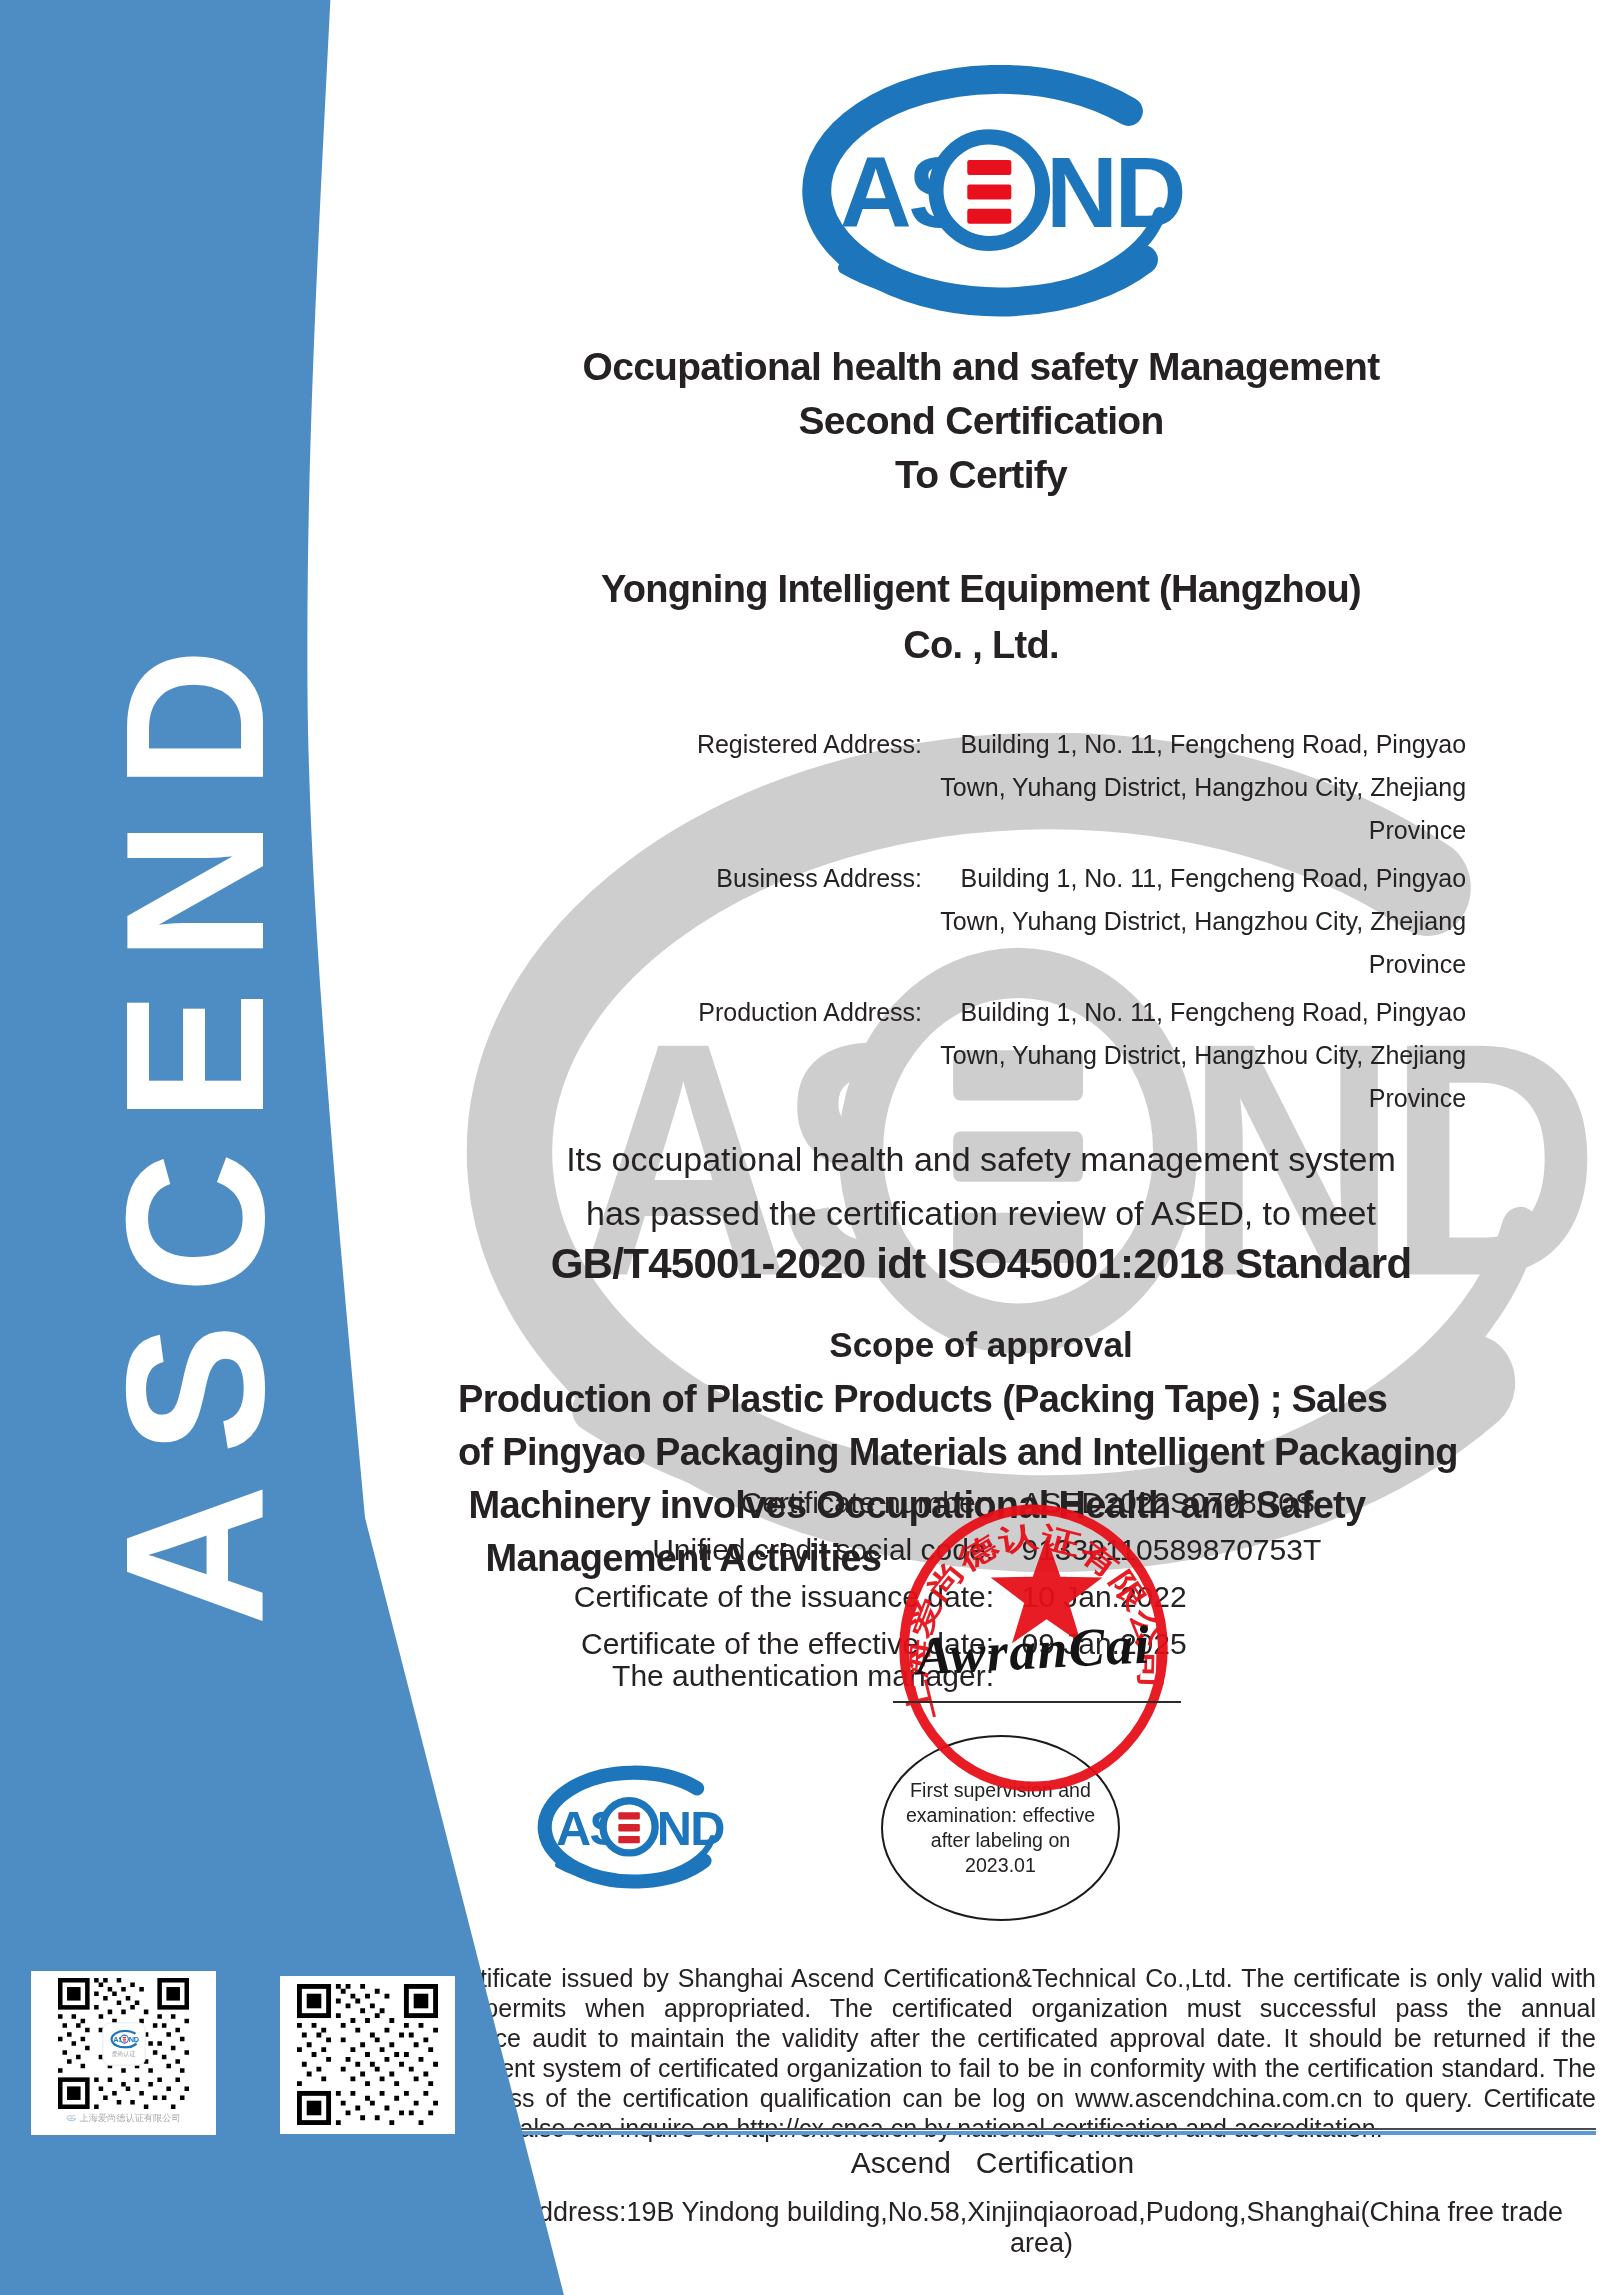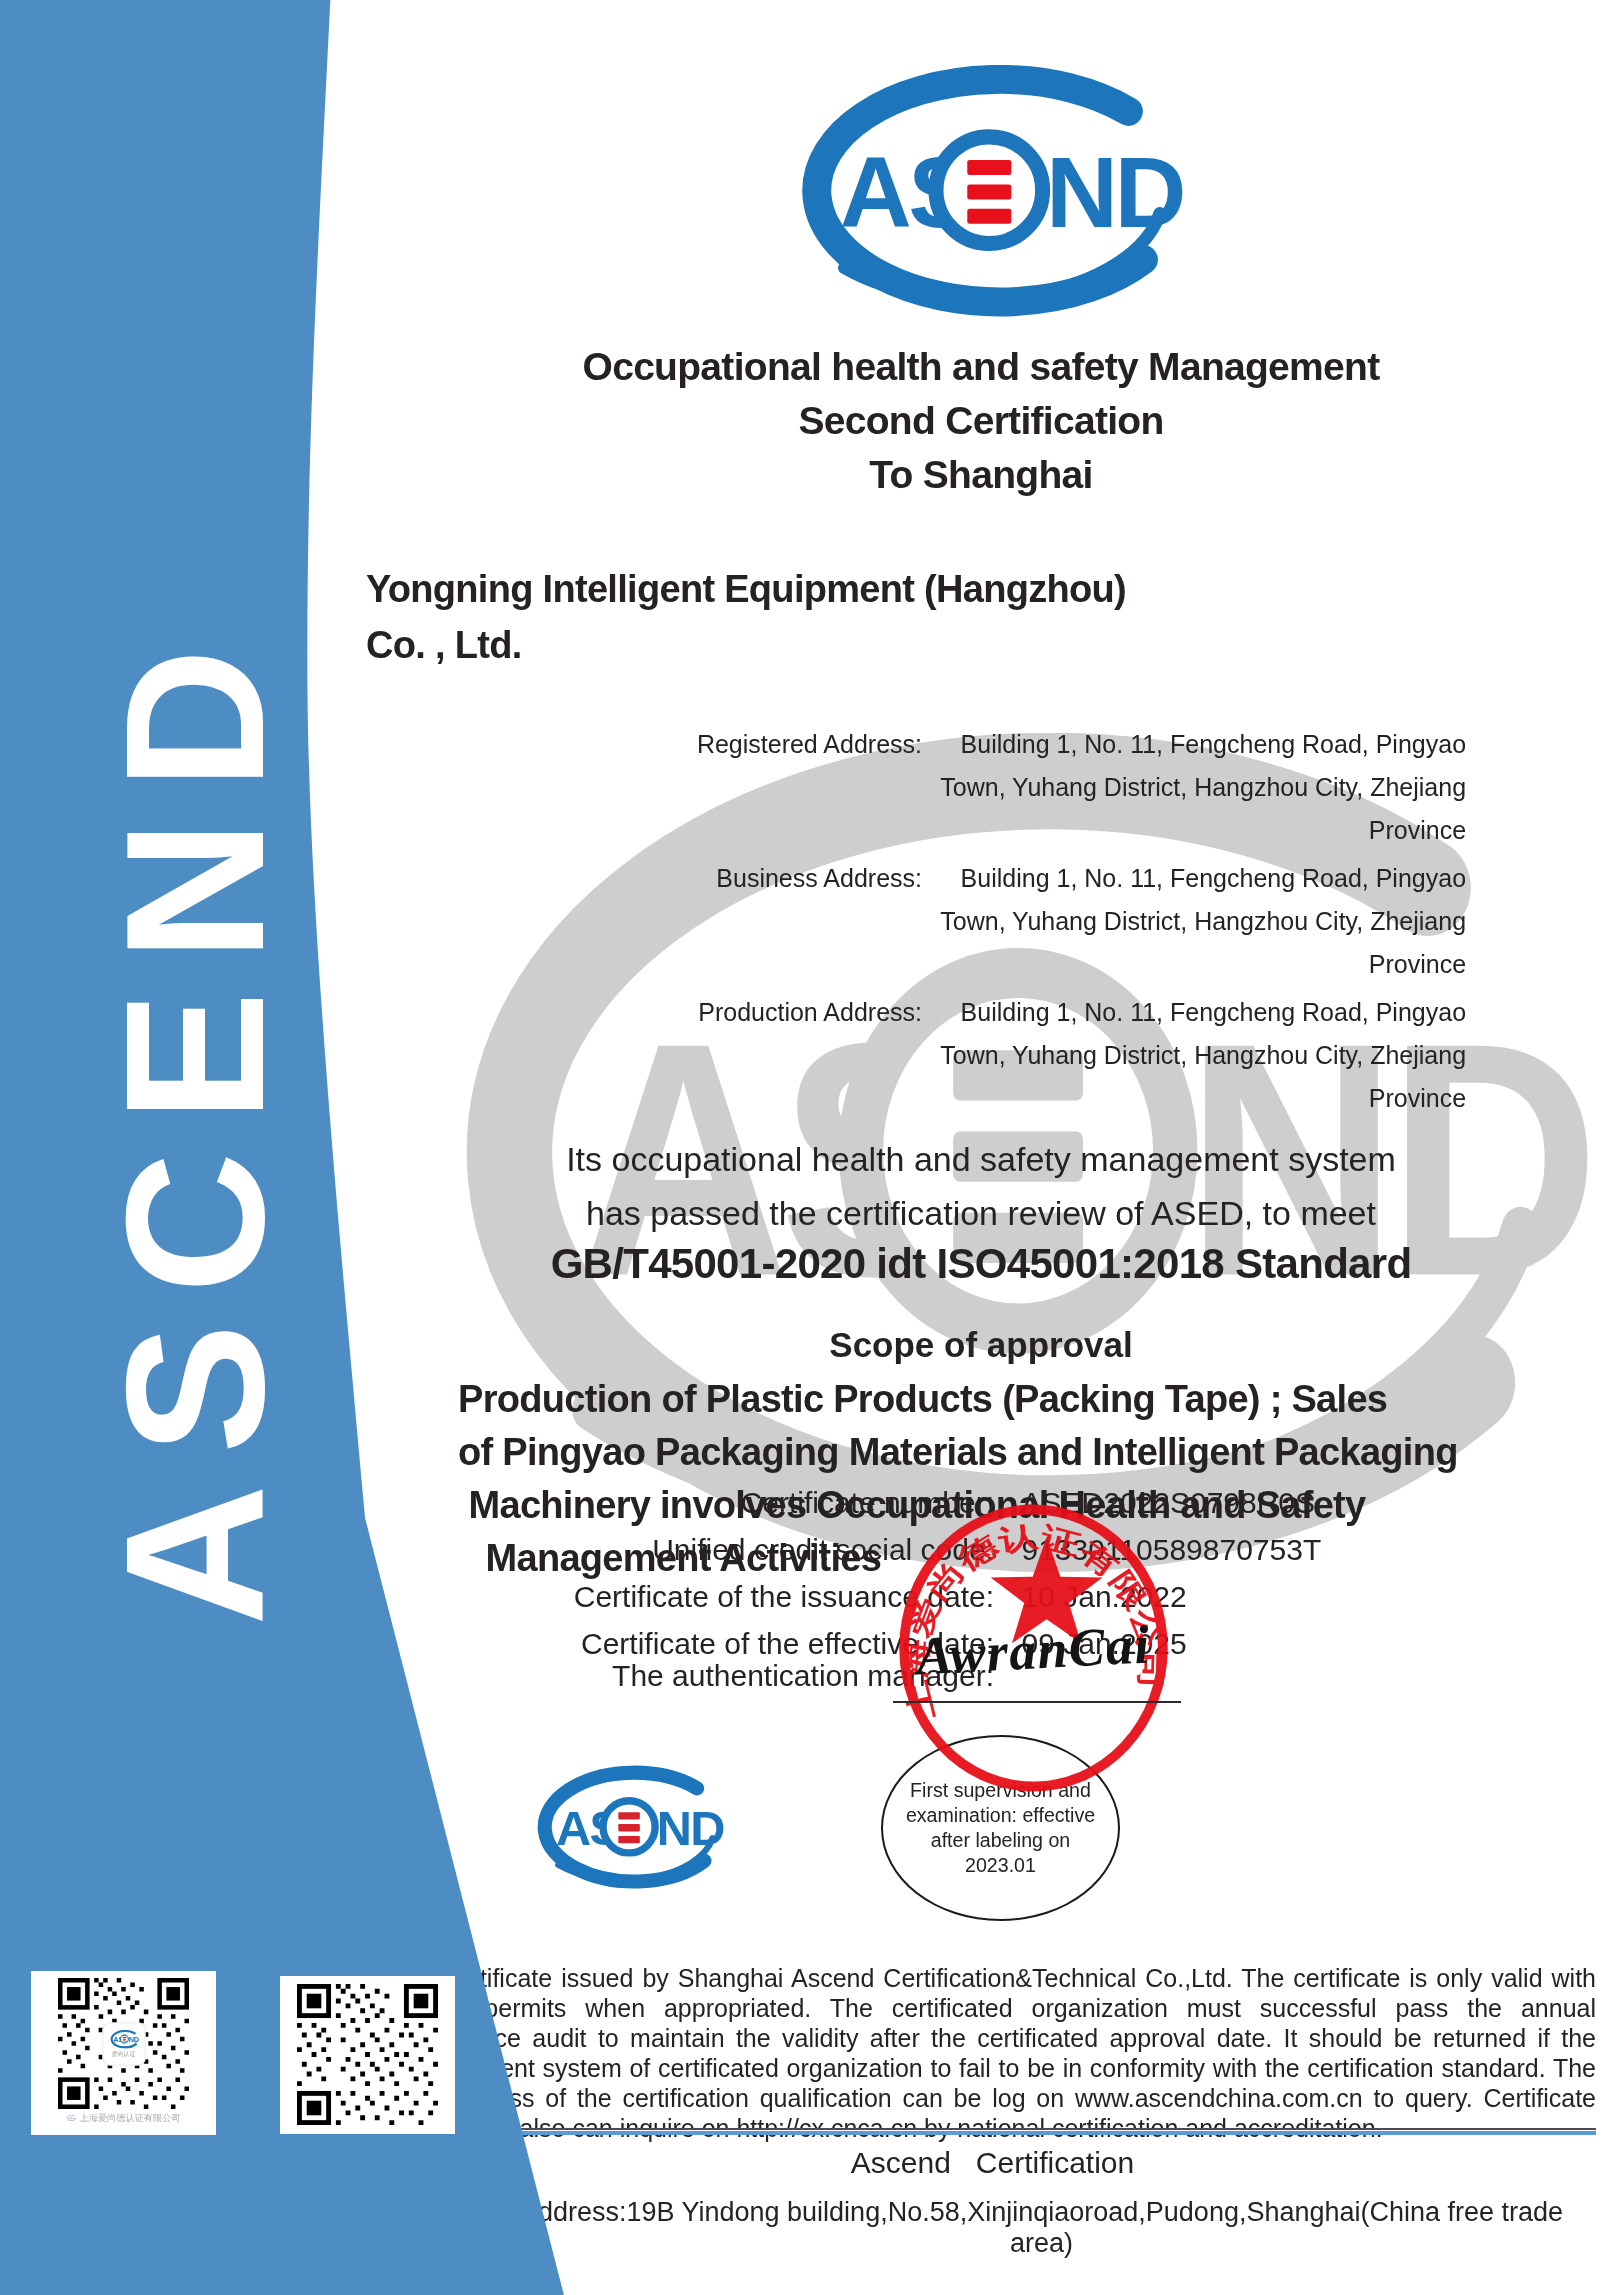--- a/index.html
+++ b/index.html
@@ -17,21 +17,21 @@
     color:#ffffff;font-size:196px;font-weight:bold;letter-spacing:30px;
     text-align:center;line-height:242px;z-index:2;white-space:nowrap;
   }
   
   .watermark{left:386px;top:733px;width:1230px;height:851px;z-index:1;color:#c9c9c9;--ebar:#c9c9c9;opacity:.9;}
   
   .top-logo{left:769px;top:65px;width:429px;height:255px;z-index:3;color:#1d76bb;--ebar:#e8101c;}
   
   .content{z-index:4;}
   .title-block{left:366px;top:340px;width:1230px;text-align:center;font-weight:bold;font-size:39px;line-height:54px;letter-spacing:-0.7px;}
-  .company-block{left:366px;top:561px;width:1230px;font-weight:bold;font-size:38px;line-height:56px;letter-spacing:-0.7px;}
+  .company-block{left:366px;top:561px;width:1230px;text-align:center;font-weight:bold;font-size:38px;line-height:56px;letter-spacing:-0.7px;}
   
   .addr-row{left:366px;width:1230px;display:flex;font-size:25px;line-height:43px;}
   .addr-label{width:556px;text-align:right;flex:none;}
   .addr-value{margin-left:18.3px;text-align:right;}
   
   .para{left:366px;top:1132px;width:1230px;text-align:center;font-size:34px;line-height:54px;}
   .standard{left:366px;top:1240px;width:1230px;text-align:center;font-weight:bold;font-size:42px;letter-spacing:-0.7px;}
   .scope-title{left:366px;top:1325px;width:1230px;text-align:center;font-weight:bold;font-size:35px;}
   .scope-block{left:458px;top:1373px;width:1165px;font-weight:bold;font-size:38px;line-height:53px;letter-spacing:-0.7px;}
   .scope-block div:nth-child(3){padding-left:10.5px;}
@@ -113,21 +113,21 @@
     <use href="#ascend-logo"></use>
   </svg>
 
   <svg class="abs top-logo" viewBox="0 0 360 220">
     <use href="#ascend-logo"></use>
   </svg>
 
   <div class="abs content title-block">
     <div>Occupational health and safety Management</div>
     <div>Second Certification</div>
-    <div>To Shanghai</div>
+    <div>To Certify</div>
   </div>
   <div class="abs content company-block">
     <div>Yongning Intelligent Equipment (Hangzhou)</div>
     <div>Co. , Ltd.</div>
   </div>
 
   <div class="abs content addr-row" style="top:723px">
     <div class="addr-label">Registered Address:</div>
     <div class="addr-value">
       <div>Building 1, No. 11, Fengcheng Road, Pingyao</div>

